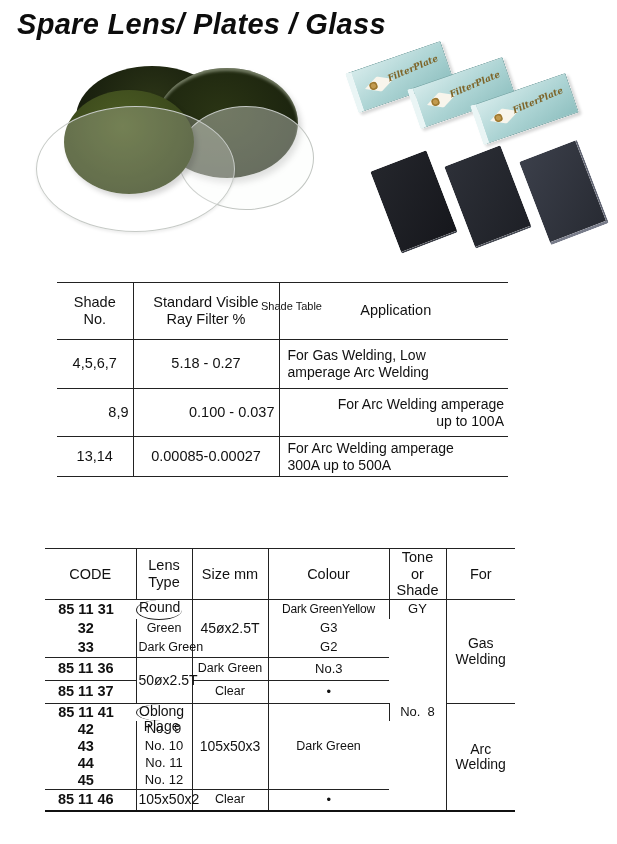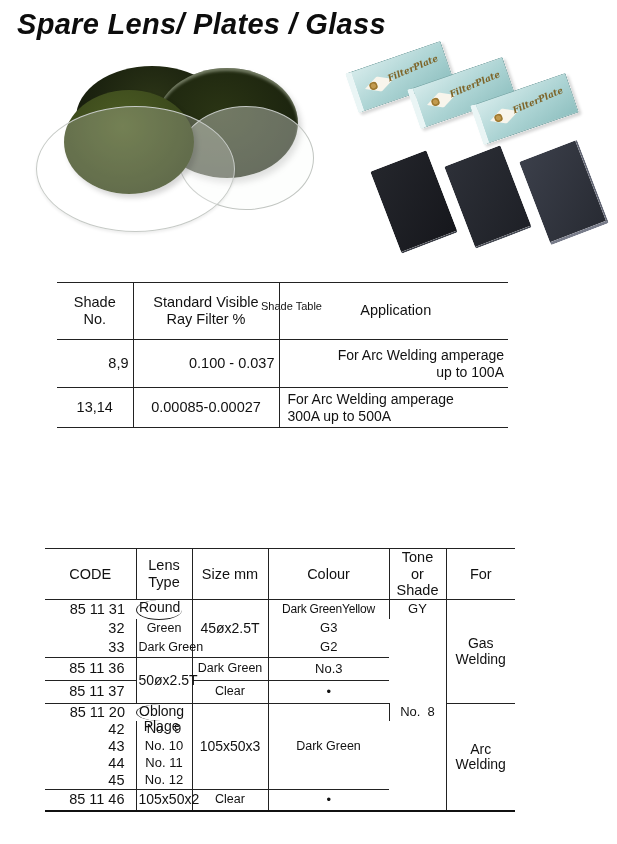--- a/index.html
+++ b/index.html
@@ -75,21 +75,21 @@
     font-size:15.5px;color:#141414;}
   #ptable{position:absolute;left:45px;top:548px;border-collapse:collapse;table-layout:fixed;
     width:470px;border-bottom:2.5px solid #111;}
   #ptable th{font-weight:normal;border-top:1.5px solid #222;border-bottom:1.5px solid #222;
     height:50px;text-align:center;vertical-align:middle;white-space:pre-line;
     font-size:14.5px;line-height:1.15;padding:0;}
   #ptable td{vertical-align:middle;text-align:center;font-size:13px;line-height:1.1;
     padding:0 2px;}
   #ptable .vl{border-left:1.5px solid #222;}
   #ptable .bb{border-bottom:1.5px solid #222;}
-  #ptable td.code{font-weight:normal;font-size:14.5px;text-align:right;padding-right:11px;
+  #ptable td.code{font-weight:bold;font-size:14.5px;text-align:center;padding-right:11px;
     font-family:"Liberation Sans",sans-serif;}
   #ptable td.size{font-size:14px;}
   #ptable td.lens,#ptable td.for{font-size:14px;white-space:pre-line;}
   #ptable td.colour{font-size:12.5px;white-space:nowrap;margin-left:25px;}
   #ptable td.colour.cram{font-size:12px;letter-spacing:-0.2px;}
   #ptable td.tone{font-size:13px;white-space:pre;}
   #ptable tr.g1 td{height:19px;}
   #ptable tr.m td{height:22px;}
   #ptable tr.g2 td{height:17px;}
   #ptable tr.last td{height:20px;}
@@ -141,20 +141,26 @@
         <col style="width:146px">
         <col style="width:229px">
       </colgroup>
     <tbody>
         <tr class="hdr">
       <th class="c-shade">Shade
 No.</th>
       <th class="c-filter">Standard Visible
 Ray Filter %</th>
       <th class="c-app" style="text-align:center">Application</th>
+    </tr>
+    <tr class="r1">
+      <td class="c-shade">4,5,6,7</td>
+      <td class="c-filter">5.18 - 0.27</td>
+      <td class="c-app">For Gas Welding, Low
+amperage Arc Welding</td>
     </tr>
     <tr class="r2">
       <td class="c-shade">8,9</td>
       <td class="c-filter">0.100 - 0.037</td>
       <td class="c-app">For Arc Welding amperage
 up to 100A</td>
     </tr>
     <tr class="r4">
       <td class="c-shade">13,14</td>
       <td class="c-filter">0.00085-0.00027</td>
@@ -212,21 +218,21 @@
       <td class="colour vl bb">Dark Green</td>
       <td class="tone vl bb">No.3</td>
     </tr>
     <tr class="m">
       <td class="code bb">85 11 37</td>
       <td class="colour vl bb">Clear</td>
       <td class="tone vl bb">•</td>
     </tr>
 
     <tr class="g2">
-      <td class="code">85 11 20</td>
+      <td class="code">85 11 41</td>
       <td class="lens vl" rowspan="6">Oblong
 Plage</td>
       <td class="size vl bb" rowspan="5">105x50x3</td>
       <td class="colour vl bb" rowspan="5">Dark Green</td>
       <td class="tone vl">No.  8</td>
       <td class="for vl" rowspan="6">Arc
 Welding</td>
     </tr>
     <tr class="g2">
       <td class="code">42</td>

